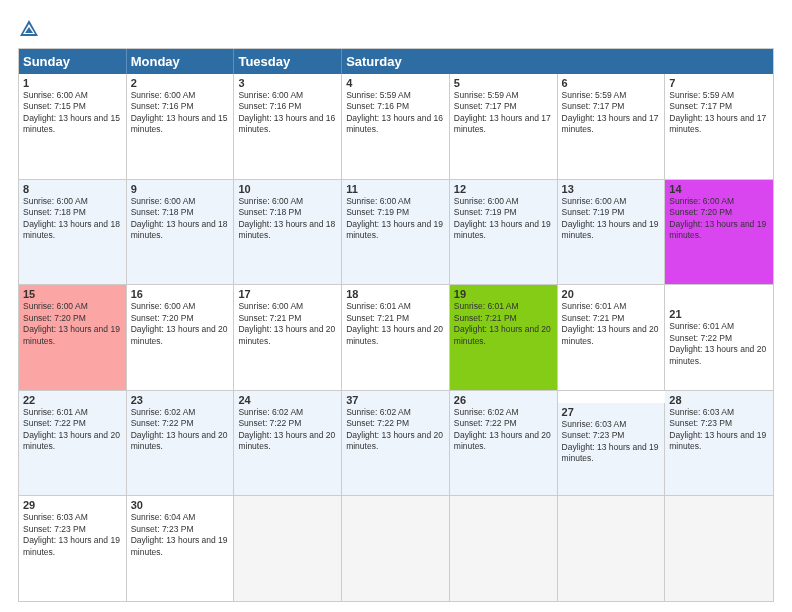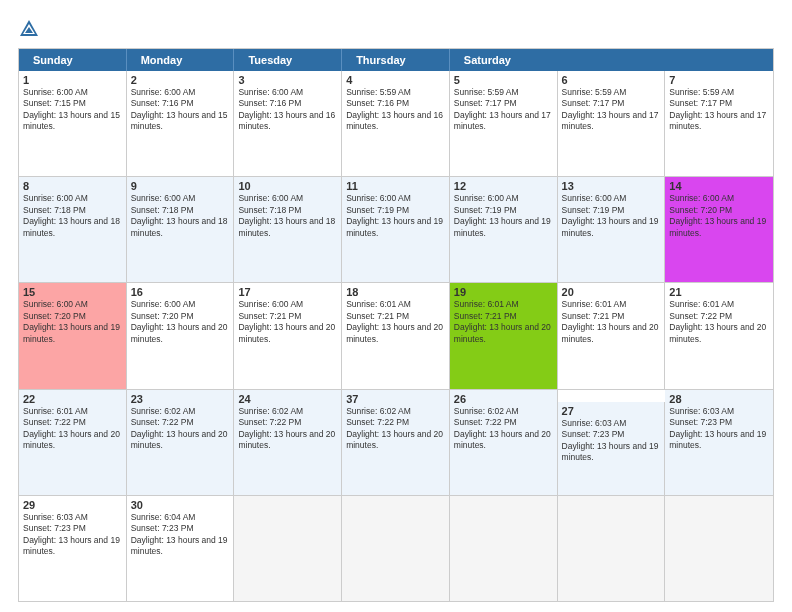--- a/index.html
+++ b/index.html
@@ -66,25 +66,24 @@
       border: 1px solid #ccc;
     }
     .cal-header {
       display: grid;
       grid-template-columns: repeat(7, 1fr);
       background: #2e6da4;
     }
     .cal-header-cell {
       color: #fff;
       font-weight: bold;
-      font-size: 11px;
+      font-size: 13px;
       padding: 5px 4px;
       text-align: left;
       border-right: 1px solid #5a8fc0;
-      margin-left: 10px;
     }
     .cal-header-cell:last-child {
       border-right: none;
     }
     .cal-body {
       flex: 1;
       display: flex;
       flex-direction: column;
     }
     .cal-row {
@@ -149,21 +148,20 @@
       <div class="month-title"></div>
       <div class="subtitle"></div>
     </div>
   </div>
 
   <div class="calendar">
     <div class="cal-header">
     <div class="cal-header-cell">Sunday</div>
         <div class="cal-header-cell">Monday</div>
         <div class="cal-header-cell">Tuesday</div>
-        <div class="cal-header-cell">Thursday</div>
         <div class="cal-header-cell">Saturday</div>
       </div>
     <div class="cal-body">
     <div class="cal-row">
           <div class="cal-cell" style="background: rgb(255, 255, 255);">
             <span class="day-num">1</span>
             <div class="cell-text">Sunrise: 6:00 AM<br>Sunset: 7:15 PM<br>Daylight: 13 hours and 15 minutes.</div>
           </div>
           <div class="cal-cell" style="background: rgb(255, 255, 255);">
             <span class="day-num">2</span>
@@ -238,21 +236,21 @@
             <div class="cell-text">Sunrise: 6:01 AM<br>Sunset: 7:21 PM<br>Daylight: 13 hours and 20 minutes.</div>
           </div>
           <div class="cal-cell" style="background: #84cc16;">
             <span class="day-num">19</span>
             <div class="cell-text">Sunrise: 6:01 AM<br>Sunset: 7:21 PM<br>Daylight: 13 hours and 20 minutes.</div>
           </div>
           <div class="cal-cell" style="background: rgb(255, 255, 255);">
             <span class="day-num">20</span>
             <div class="cell-text">Sunrise: 6:01 AM<br>Sunset: 7:21 PM<br>Daylight: 13 hours and 20 minutes.</div>
           </div>
-          <div class="cal-cell" style="background: rgb(255, 255, 255);">
+          <div class="cal-cell" style="background: rgb(255, 255, 255); margin-top: 20px;">
             <span class="day-num">21</span>
             <div class="cell-text">Sunrise: 6:01 AM<br>Sunset: 7:22 PM<br>Daylight: 13 hours and 20 minutes.</div>
           </div>
         </div>
         <div class="cal-row">
           <div class="cal-cell" style="background: rgb(237, 244, 251);">
             <span class="day-num">22</span>
             <div class="cell-text">Sunrise: 6:01 AM<br>Sunset: 7:22 PM<br>Daylight: 13 hours and 20 minutes.</div>
           </div>
           <div class="cal-cell" style="background: rgb(237, 244, 251);">

